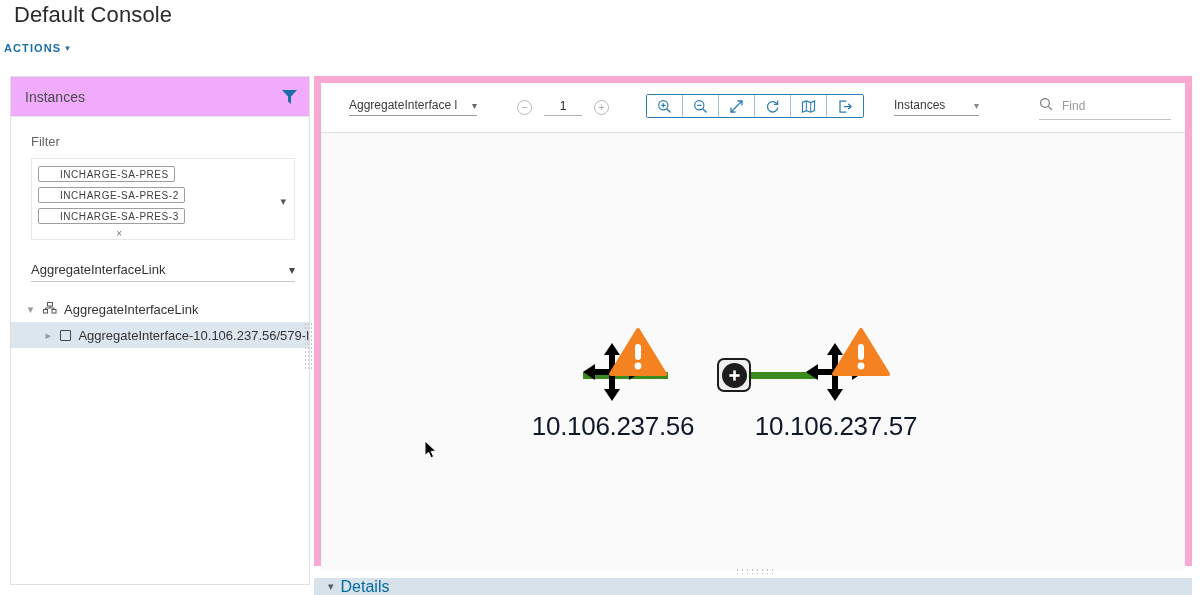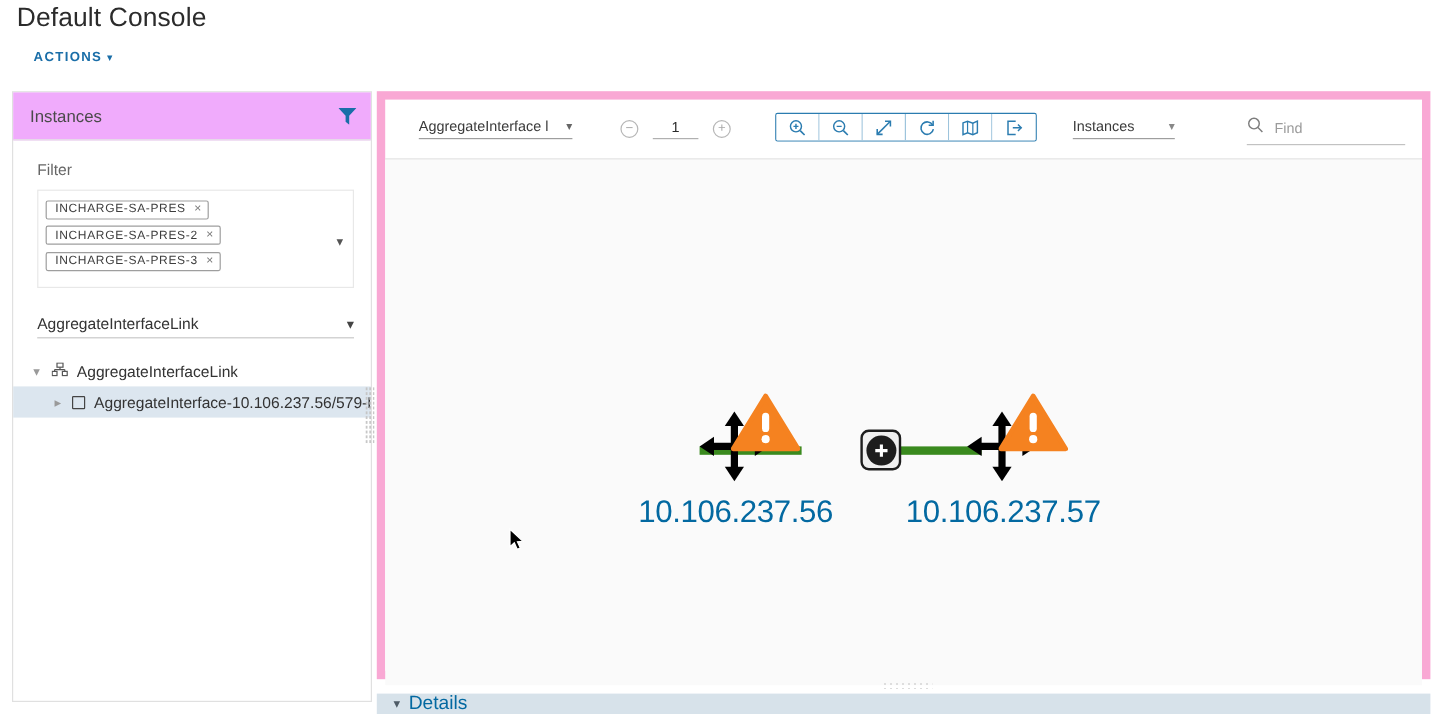--- a/index.html
+++ b/index.html
@@ -12,21 +12,21 @@
   }
   #app { position: relative; width: 1200px; height: 595px; background:#fff; }
 
   
   .page-title {
     position: absolute; left: 14px; top: 2px;
     font-size: 22px; font-weight: 400; color: #2b2b2b;
     letter-spacing: .1px;
   }
   .actions-link {
-    position: absolute; left: 28px; top: 42px;
+    position: absolute; left: 4px; top: 42px;
     font-size: 11px; font-weight: 700; letter-spacing: 1.1px;
     color: #1a6ea8; cursor: pointer; display: flex; align-items: center; gap: 4px;
   }
   .actions-link .chev { font-size: 9px; font-weight:400; color:#1a6ea8; }
 
   
   .left-panel {
     position: absolute; left: 10px; top: 76px;
     width: 300px; height: 509px;
     background: #ffffff;
@@ -43,22 +43,22 @@
     font-size: 13px; color: #666; margin: 17px 0 9px 20px;
   }
   .chips-box {
     margin: 0 14px 0 20px; border: 1px solid #e8e8e8; background:#fff;
     height: 82px; position: relative; padding: 5px 6px;
   }
   .chip {
     display: inline-flex; align-items: center; gap: 7px;
     border: 1px solid #9e9e9e; border-radius: 2px;
     font-size: 10px; letter-spacing: .55px; color: #3d3d3d;
-    padding: 2px 5px 2px 7px; margin: 0 0 3px 0; background: #fff;
-    height: 16px; white-space: nowrap;
+    padding: 2px 5px 2px 21px; margin: 0 0 3px 0; background: #fff;
+    height: 16px; white-space: nowrap; flex-direction: column;
   }
   .chip .x { color: #777; font-size: 10px; cursor: pointer; line-height: 1; }
   .chips-box .box-chev {
     position: absolute; right: 8px; top: 36px; color: #555; font-size: 11px; cursor:pointer;
   }
 
   .select-line {
     margin: 22px 14px 0 20px; border-bottom: 1px solid #c9c9c9;
     display: flex; align-items: center; padding-bottom: 4px; cursor: pointer;
   }
@@ -144,21 +144,21 @@
     border:0; outline:0; font-size:12px; color:#333; flex:1; background:transparent;
     font-family: "Liberation Sans", sans-serif;
   }
   .find-box input::placeholder { color: #9b9b9b; }
 
   .canvas { position: relative; height: 438px; background: #fafafa; overflow: hidden; }
 
   .node { position: absolute; }
   .node .lbl {
     position: absolute; top: 72px; left: 50%; transform: translateX(-50%);
-    font-size: 26px; color: #0369a1; white-space: nowrap; letter-spacing: -.3px;
+    font-size: 26px; color: #0f172a; white-space: nowrap; letter-spacing: -.3px;
   }
   .warn { position: absolute; top: -12px; left: 30px; }
   .link-line { position: absolute; height: 7px; background: #3a8a1e; }
   .expander {
     position: absolute; width: 34px; height: 34px; border-radius: 7px;
     background: #efefef; border: 2px solid #1d1d1d;
     display:flex; align-items:center; justify-content:center;
   }
   .expander .knob {
     width: 25px; height: 25px; border-radius: 50%; background:#1d1d1d;

